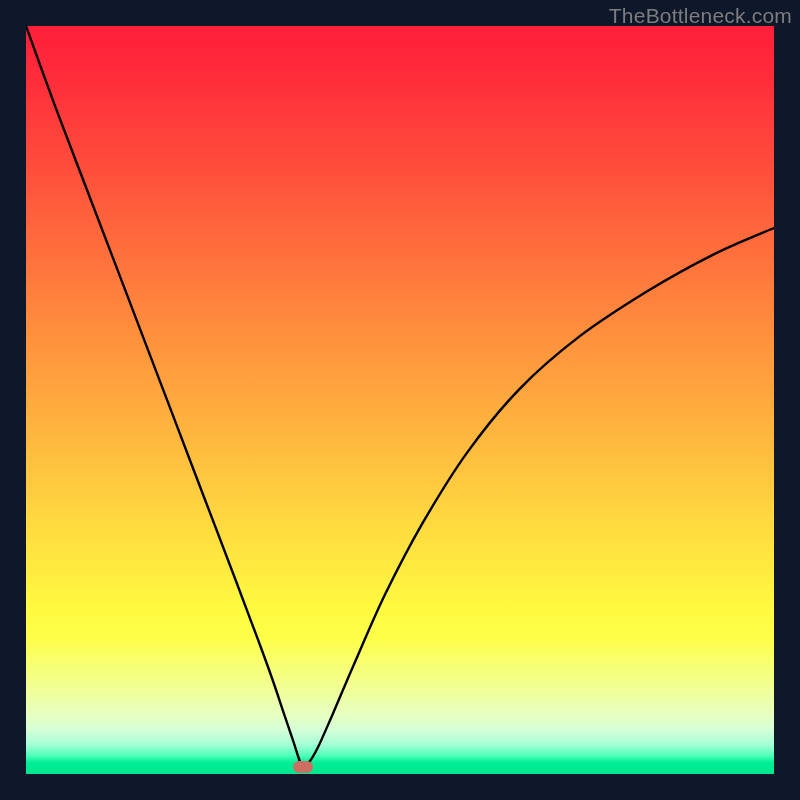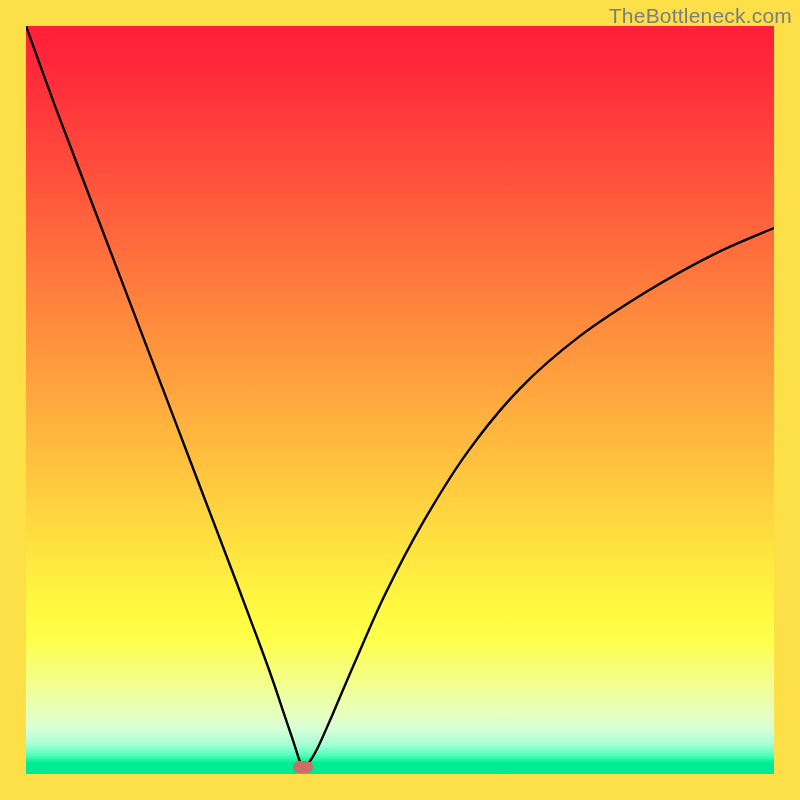--- a/index.html
+++ b/index.html
@@ -8,21 +8,21 @@
     width: 800px;
     height: 800px;
     overflow: hidden;
     background: #000;
     font-family: Arial, Helvetica, sans-serif;
   }
   .frame {
     position: relative;
     width: 800px;
     height: 800px;
-    background: #fde047;
+    background: #0f172a;
   }
   .plot {
     position: absolute;
     left: 26px;
     top: 26px;
     width: 748px;
     height: 748px;
     background: linear-gradient(
       to bottom,
       #ff1f3a 0%,

